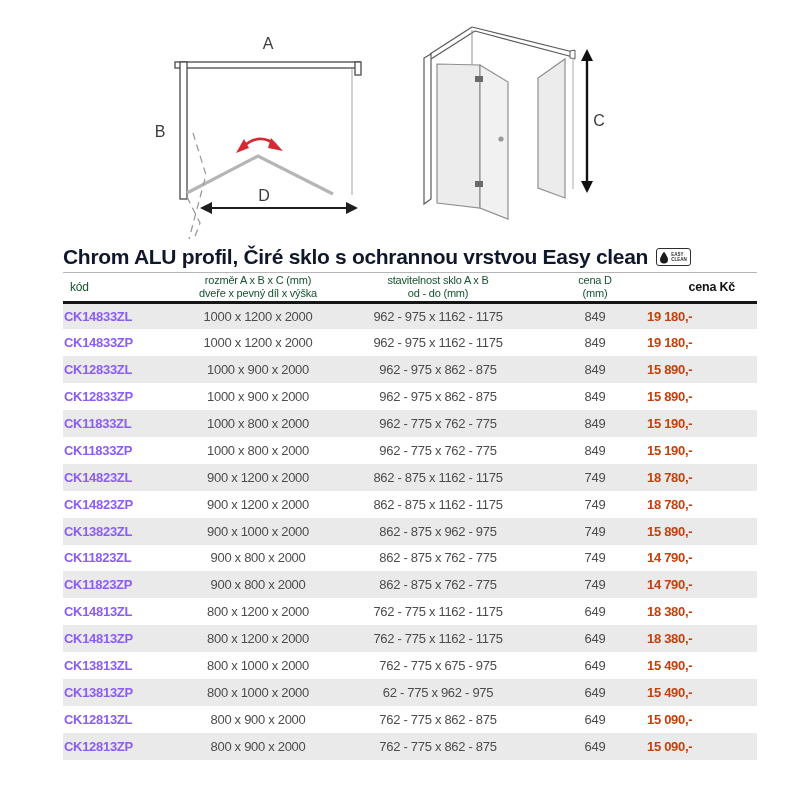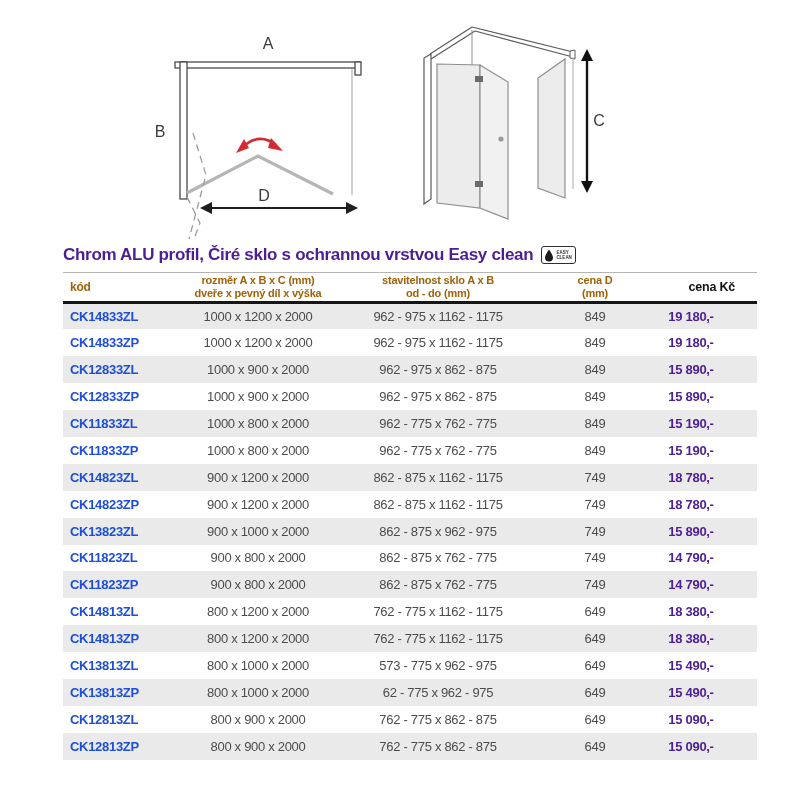--- a/index.html
+++ b/index.html
@@ -7,40 +7,40 @@
     font-family:"Liberation Sans", sans-serif; }
   .abs { position:absolute; }
 
   
   #diagram-left  { left:140px; top:25px;  width:270px; height:215px; }
   #diagram-right { left:415px; top:22px;  width:205px; height:212px; }
   svg text { font-family:"Liberation Sans", sans-serif; fill:#3c3c3c; }
 
   
   #heading-row { left:63px; top:245px; width:700px; display:flex; align-items:center; gap:8px; }
-  #page-title  { font-size:17px; font-weight:bold; color:#4c1d95; letter-spacing:-0.3px; white-space:nowrap; }
+  #page-title  { font-size:21px; font-weight:bold; color:#0f172a; letter-spacing:-0.3px; white-space:nowrap; }
   #easyclean-badge { display:flex; align-items:center; gap:2px; border:1.2px solid #2e2e2e;
     border-radius:3px; padding:1px 3px 1px 2px; height:18px; }
   #easyclean-badge .txt { display:flex; flex-direction:column; justify-content:center;
     font-size:4.5px; line-height:5px; color:#2e2e2e; font-weight:bold; letter-spacing:0; }
 
   
   #price-table-wrap { left:63px; top:272px; width:694px; }
   table { border-collapse:collapse; table-layout:fixed; width:694px; }
   col.c1{width:120px} col.c2{width:150px} col.c3{width:210px} col.c4{width:104px} col.c5{width:110px}
   thead tr { border-top:1px solid #b5b5b5; border-bottom:3px solid #161616; }
-  th { font-weight:bold; font-size:11px; line-height:13px; color:#a16207;
+  th { font-weight:normal; font-size:11px; line-height:13px; color:#14532d;
        height:30px; vertical-align:middle; text-align:center; letter-spacing:-0.2px; }
   th.h-kod  { text-align:left; padding-left:7px; font-size:12px; }
   th.h-cena { text-align:right; padding-right:22px; font-weight:bold; color:#111; font-size:12.5px;margin-top:9px; }
   tbody tr { height:26.9px; }
   tbody tr:nth-child(odd) { background:#eaeaea; }
   td { font-size:13px; color:#4c4c4c; text-align:center; vertical-align:middle; letter-spacing:-0.3px; }
-  td:first-child { text-align:left; padding-left:7px; font-weight:bold; color:#1d4ed8; font-size:13px;margin-left:24px; }
-  td:last-child  { text-align:center; padding-right:22px; font-weight:bold; color:#4c1d95; }
+  td:first-child { text-align:left; padding-left:1px; font-weight:bold; color:#8b5cf6; font-size:13px;margin-left:24px; }
+  td:last-child  { text-align:left; padding-right:22px; font-weight:bold; color:#c2410c; }
 </style>
 </head>
 <body>
 
 <svg id="diagram-left" class="abs" viewBox="0 0 270 215" xmlns="http://www.w3.org/2000/svg">
   <text x="128" y="24" font-size="16" text-anchor="middle">A</text>
 
   <g>
     <rect x="35" y="37" width="185" height="6" fill="#fff" stroke="#4a4a4a" stroke-width="1.3"></rect>
     <rect x="215" y="37" width="6" height="13" fill="#fff" stroke="#4a4a4a" stroke-width="1.3"></rect>
@@ -230,21 +230,21 @@
         <tr>
           <td>CK14813ZP</td>
           <td>800 x 1200 x 2000</td>
           <td>762 - 775 x 1162 - 1175</td>
           <td>649</td>
           <td>18 380,-</td>
         </tr>
         <tr>
           <td>CK13813ZL</td>
           <td>800 x 1000 x 2000</td>
-          <td>573 - 775 x 962 - 975</td>
+          <td>762 - 775 x 675 - 975</td>
           <td>649</td>
           <td>15 490,-</td>
         </tr>
         <tr>
           <td>CK13813ZP</td>
           <td>800 x 1000 x 2000</td>
           <td>62 - 775 x 962 - 975</td>
           <td>649</td>
           <td>15 490,-</td>
         </tr>

